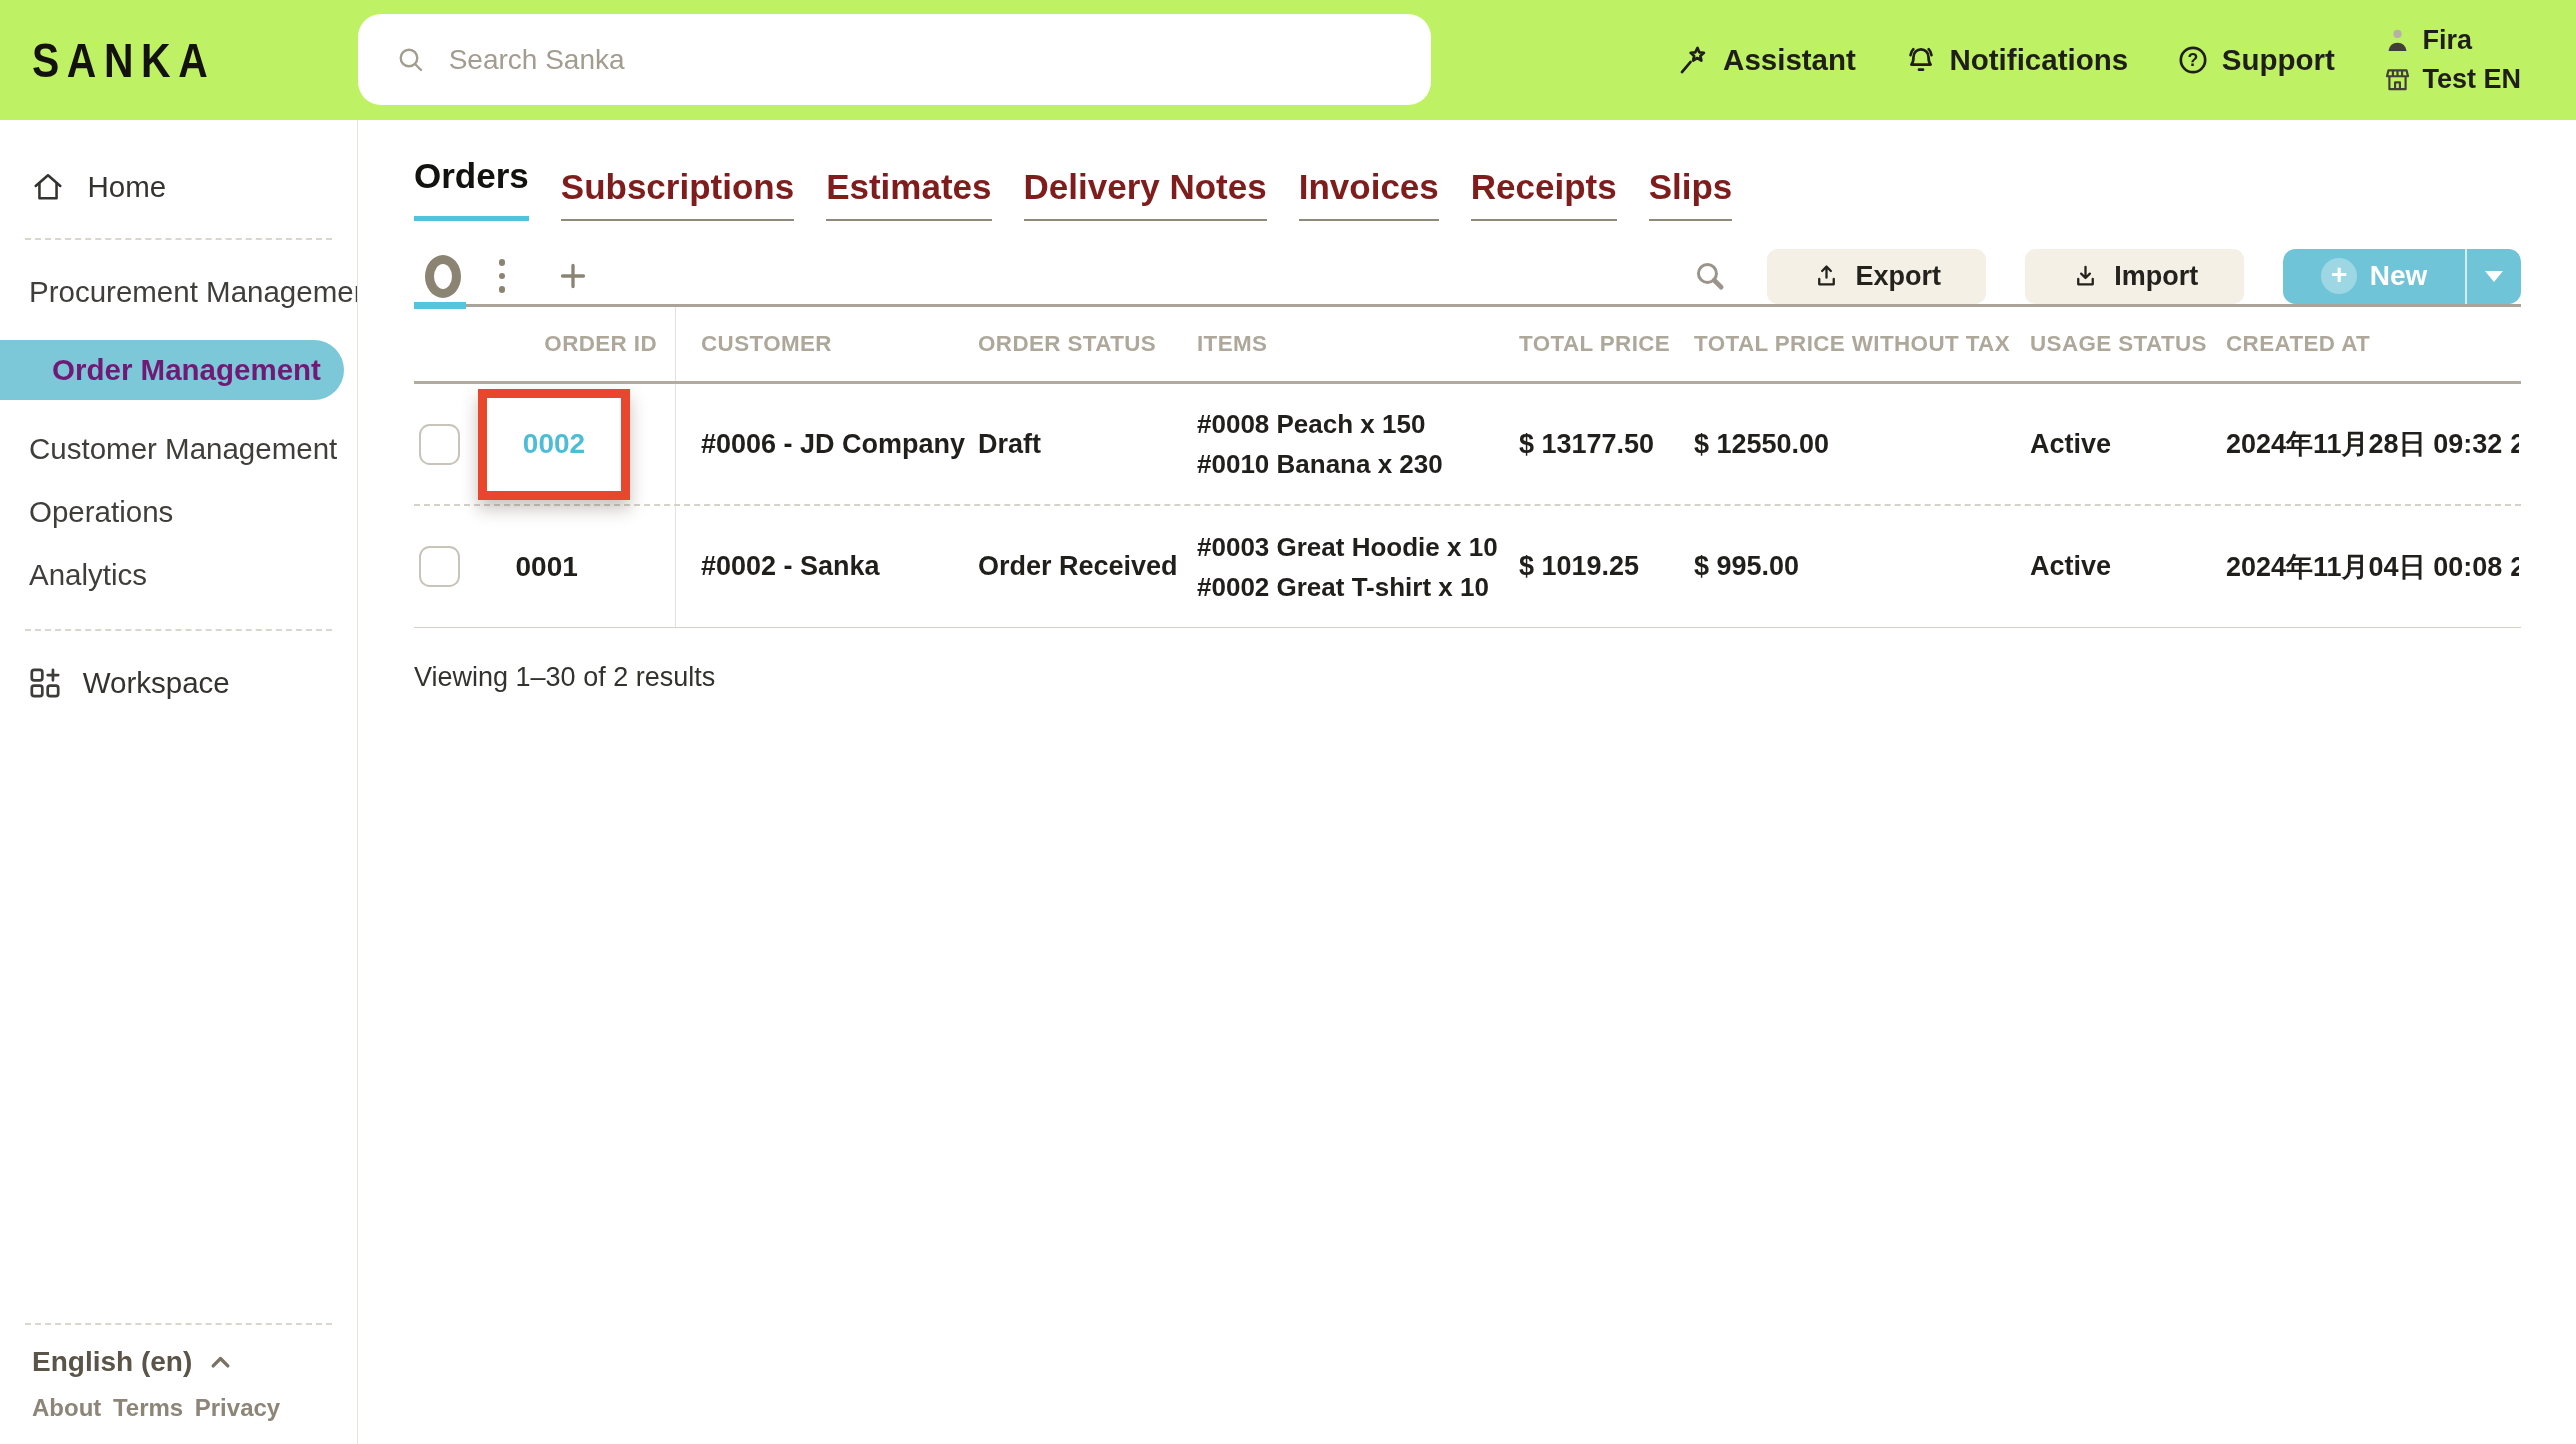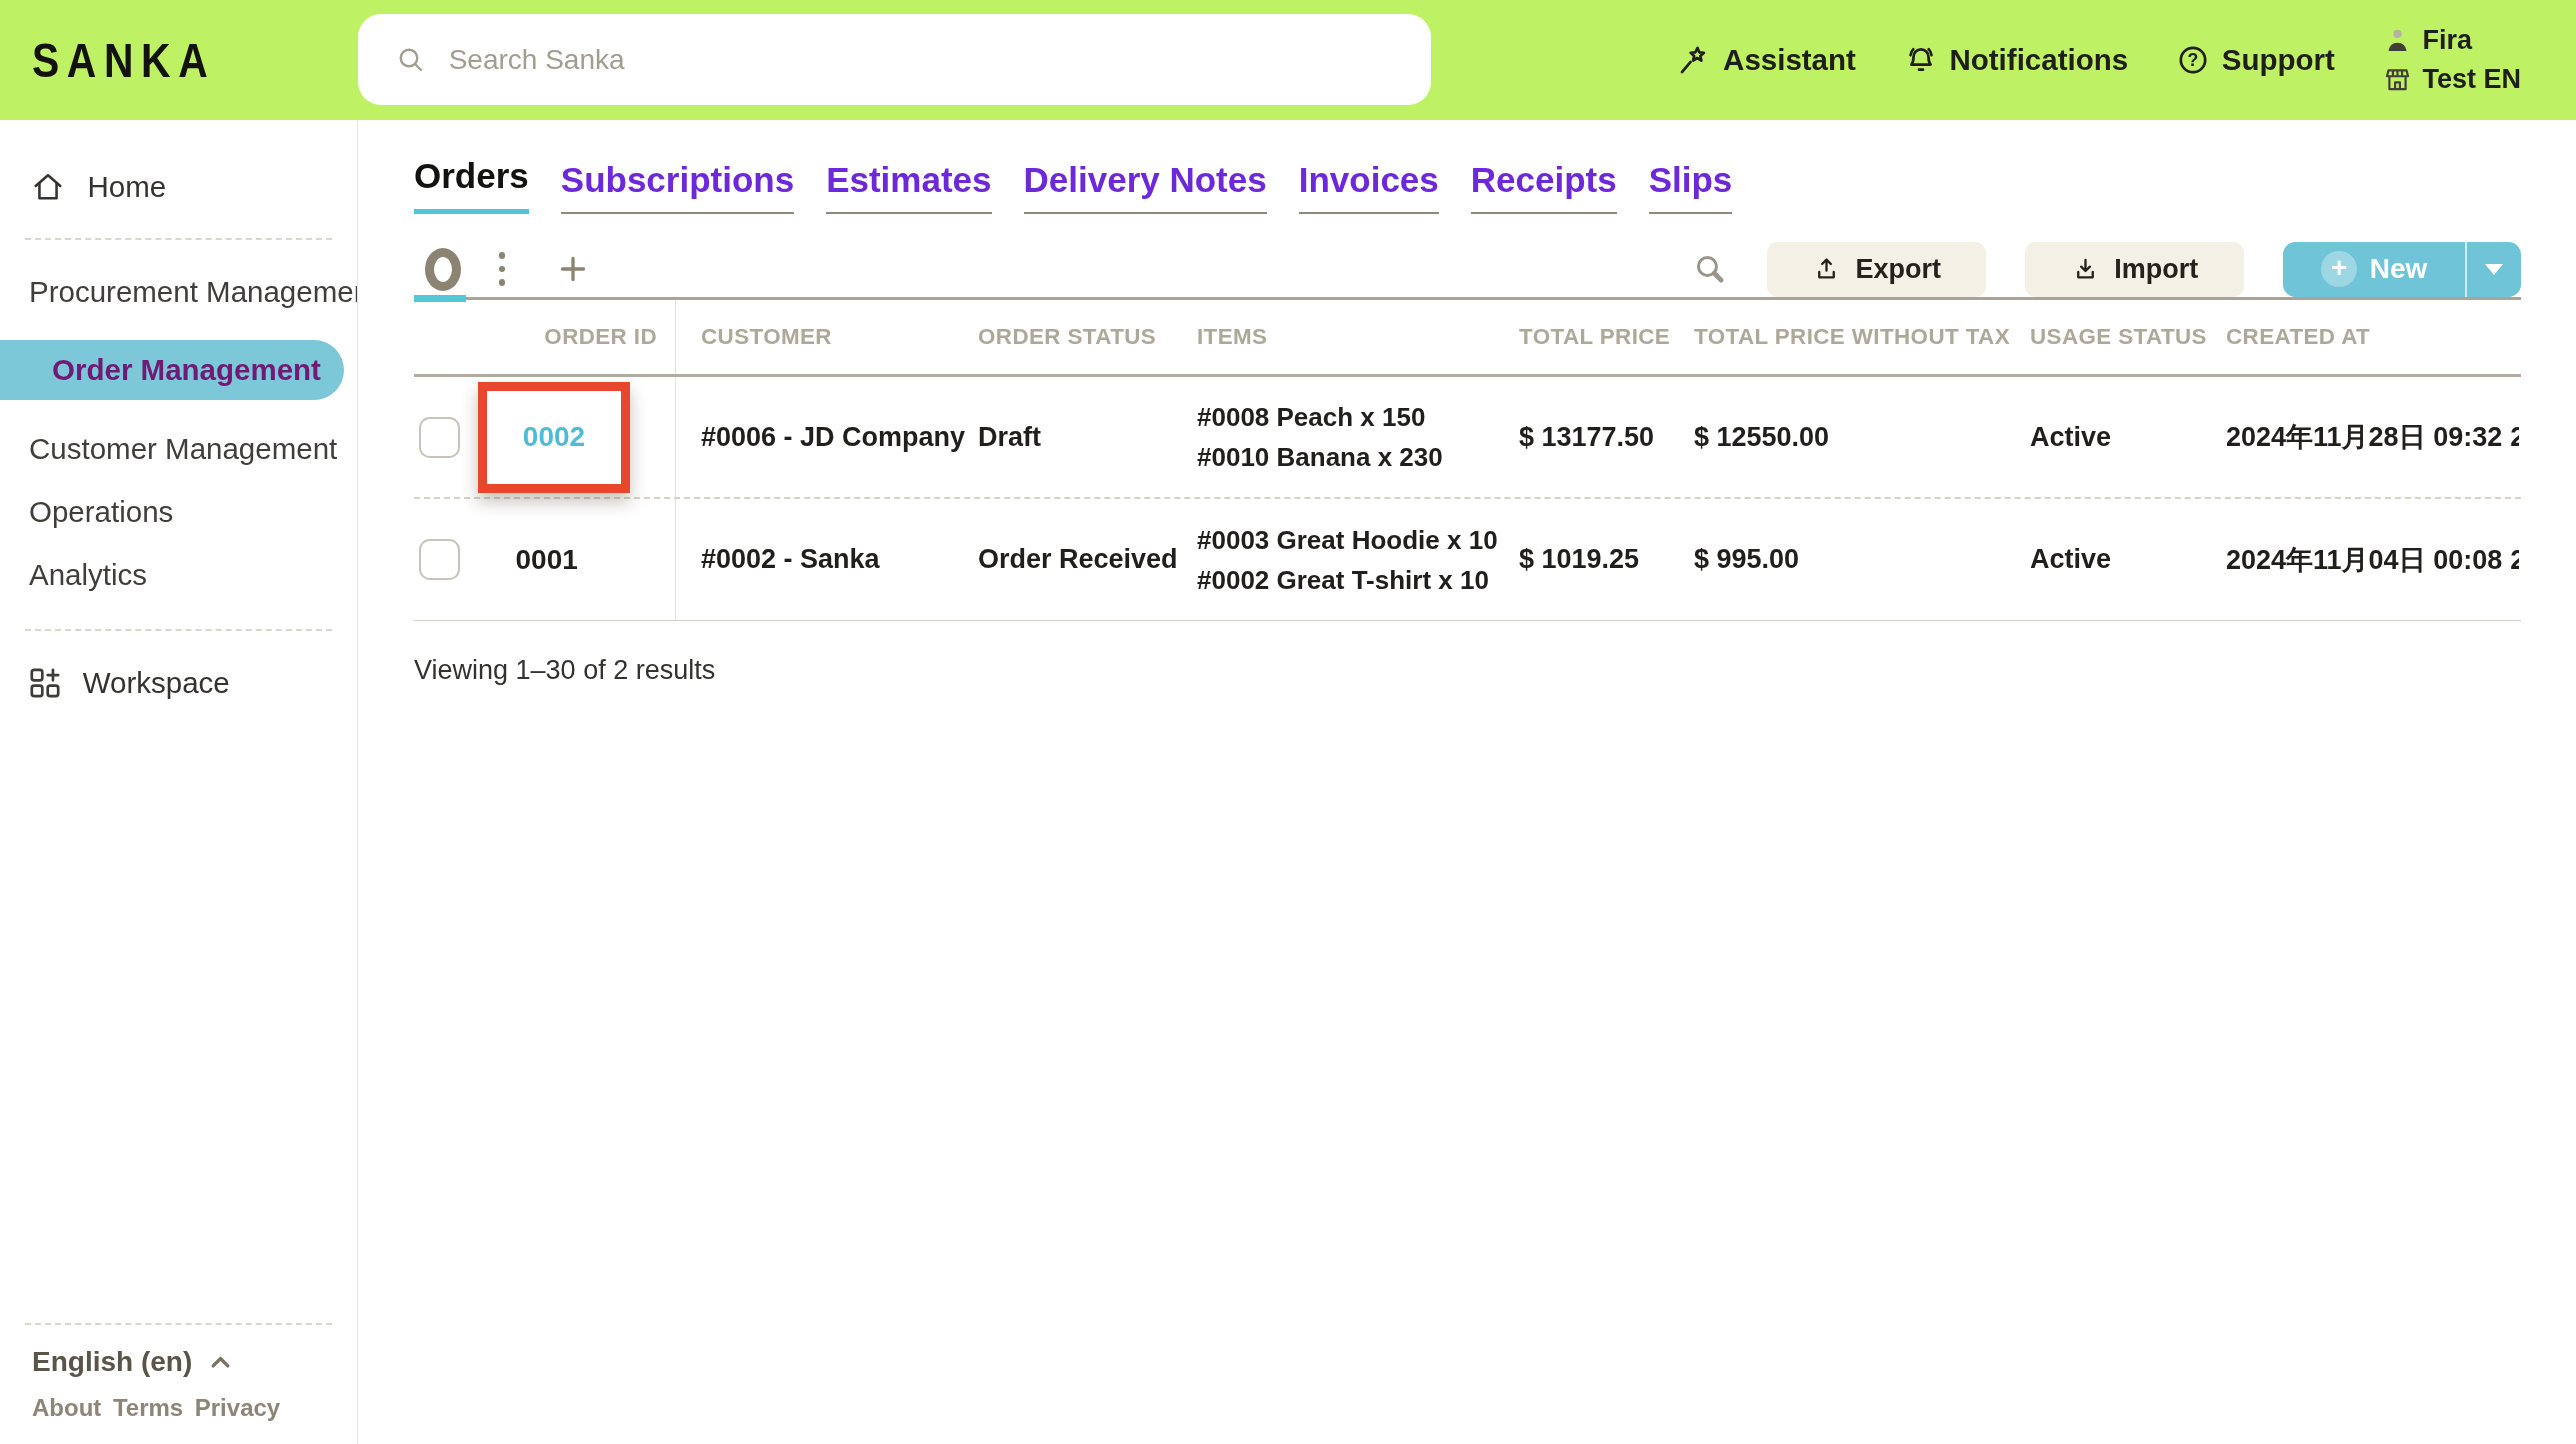--- a/index.html
+++ b/index.html
@@ -42,22 +42,22 @@
   .workspace-row { display:flex; align-items:center; gap:19.7px; padding-left:27px; height:66px; font-size:29.5px; color:#35332F; cursor:pointer; }
   .side-bottom { position:absolute; bottom:0; left:0; width:100%; background:#fff; }
   .lang-row { margin:21.5px 0 0 32px; display:flex; align-items:center; gap:14.3px; font-size:28px; font-weight:700; color:#5A5449; cursor:pointer; }
   .links-row { margin:16px 0 23px 32px; display:flex; gap:11.6px; font-size:24px; font-weight:600; color:#8D8678; }
   .links-row span { cursor:pointer; }
 
   
   .main { flex:1; padding:36px 0 0 56px; position:relative; overflow:hidden; }
 
   .tabs { display:flex; gap:32px; align-items:flex-end; }
-  .tab { font-size:35px; font-weight:600; color:#6d28d9; padding-bottom:12.5px; border-bottom:2.7px solid #8F897B; white-space:nowrap; cursor:pointer; }
-  .tab.active { color:#121210; font-weight:800; border-bottom:5.4px solid #4EC5DB; padding-bottom:13px; }
+  .tab { font-size:35px; font-weight:600; color:#7f1d1d; padding-bottom:12.5px; border-bottom:2.7px solid #8F897B; white-space:nowrap; cursor:pointer; }
+  .tab.active { color:#121210; font-weight:800; border-bottom:5.4px solid #4EC5DB; padding-bottom:20px; }
 
   .toolbar { margin-top:27px; width:2107px; height:59px; display:flex; align-items:center; position:relative; border-bottom:3.6px solid #A9A399;justify-content:center; }
   .view-indicator { position:absolute; left:0; bottom:-5.4px; width:52px; height:7.2px; background:#53C6DB; }
   .oval { width:36px; height:43px; border:9px solid #8C8472; border-radius:50%; margin-left:10.7px; cursor:pointer; }
   .kebab { margin-left:38px; display:flex; flex-direction:column; gap:7.2px; cursor:pointer; }
   .kebab i { width:6.3px; height:6.3px; border-radius:50%; background:#8C8472; }
   .add-view { margin-left:50px; cursor:pointer; display:flex; }
   .toolbar-right { margin-left:auto; display:flex; align-items:center; gap:39px; }
   .tool-search { cursor:pointer; display:flex; }
   .btn { height:55px; width:219px; display:flex; align-items:center; justify-content:center; gap:14.3px;

